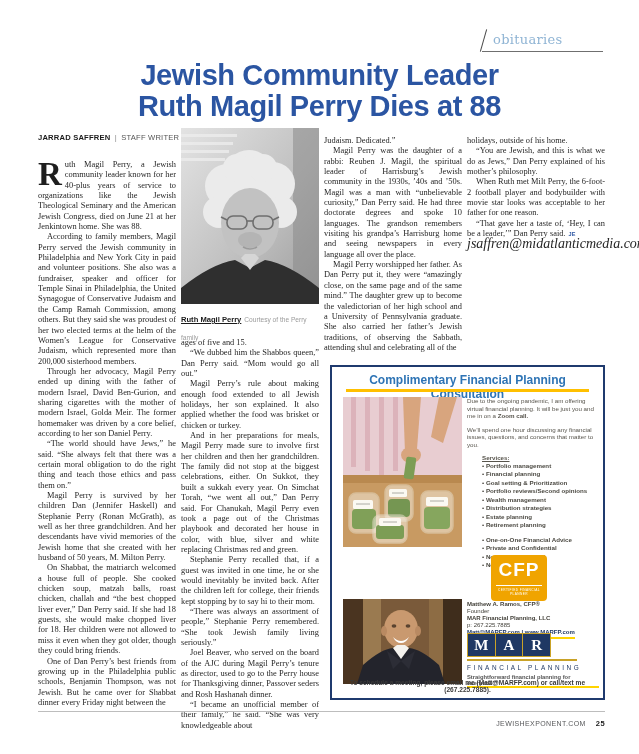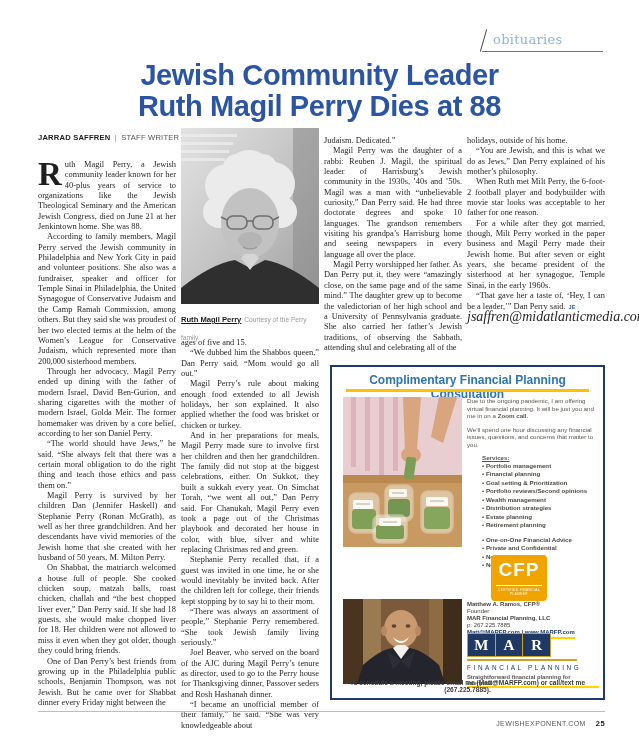--- a/index.html
+++ b/index.html
@@ -174,21 +174,20 @@
         <p>Magil Perry was the daughter of a rabbi: Reuben J. Magil, the spiritual leader of Harrisburg’s Jewish community in the 1930s, ’40s and ’50s. Magil was a man with “unbelievable curiosity,” Dan Perry said. He had three doctorate degrees and spoke 10 languages. The grandson remembers visiting his grandpa’s Harrisburg home and seeing newspapers in every language all over the place.</p>
         <p>Magil Perry worshipped her father. As Dan Perry put it, they were “amazingly close, on the same page and of the same mind.” The daughter grew up to become the valedictorian of her high school and a University of Pennsylvania graduate. She also carried her father’s Jewish traditions, of observing the Sabbath, attending shul and celebrating all of the</p>
       </div>
   </div>
 
   <div class="col" id="col4">
     <div class="plist cont">
         <p>holidays, outside of his home.</p>
         <p>“You are Jewish, and this is what we do as Jews,” Dan Perry explained of his mother’s philosophy.</p>
         <p>When Ruth met Milt Perry, the 6-foot-2 football player and bodybuilder with movie star looks was acceptable to her father for one reason.</p>
-        <p>For a while after they got married, though, Milt Perry worked in the paper business and Magil Perry made their Jewish home. But after seven or eight years, she became president of the sisterhood at her synagogue, Temple Sinai, in the early 1960s.</p>
       </div>
     <p><span>“That gave her a taste of, ‘Hey, I can be a leader,’” Dan Perry said.</span><span class="endmark">JE</span></p>
     <p class="email-line">jsaffren@midatlanticmedia.com</p>
   </div>
 
   <div class="ad">
     <div class="ad-title">Complimentary Financial Planning Consultation</div>
     <div class="ad-title-rule"></div>
 
     <div class="ad-img-jars">

